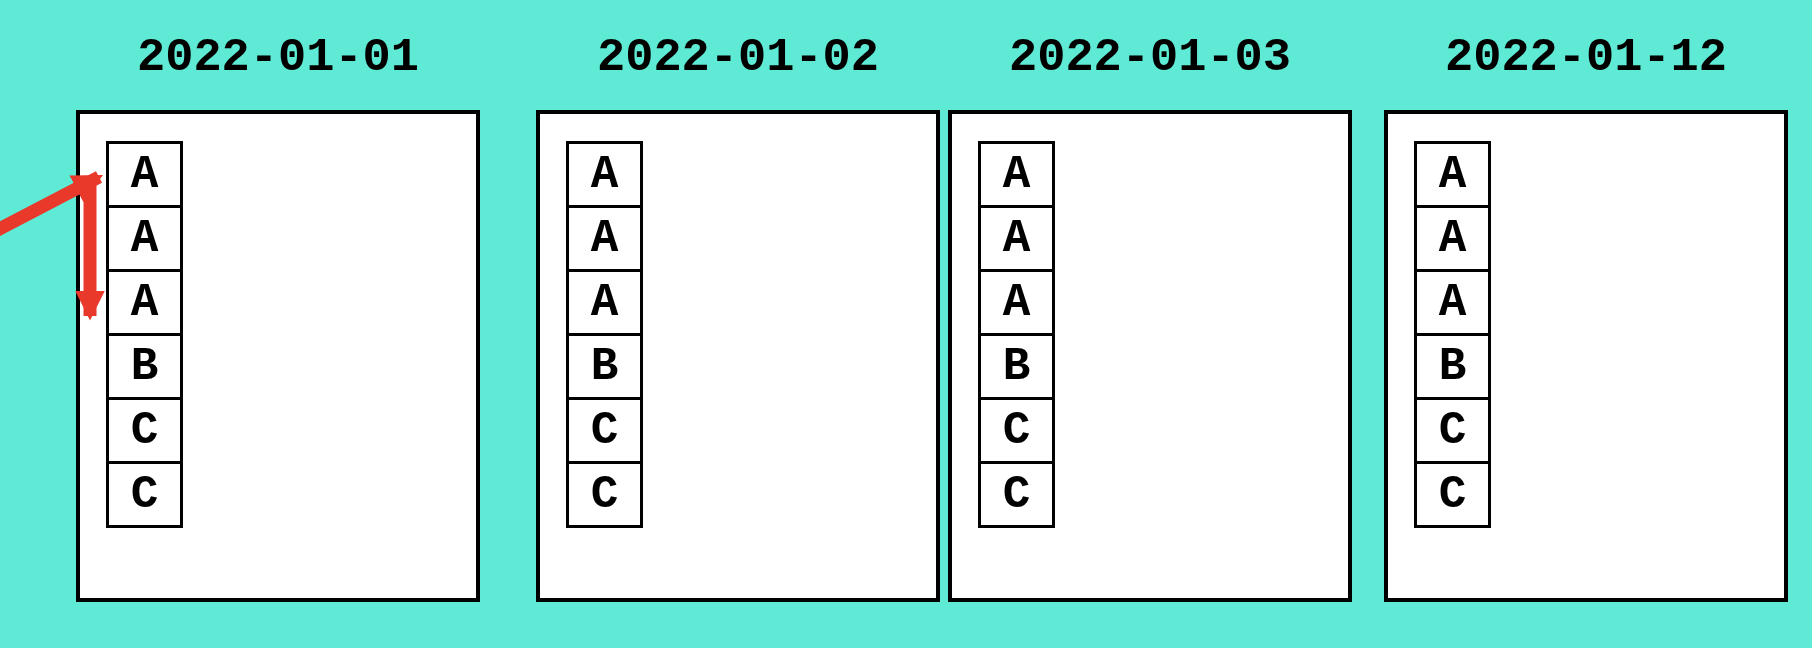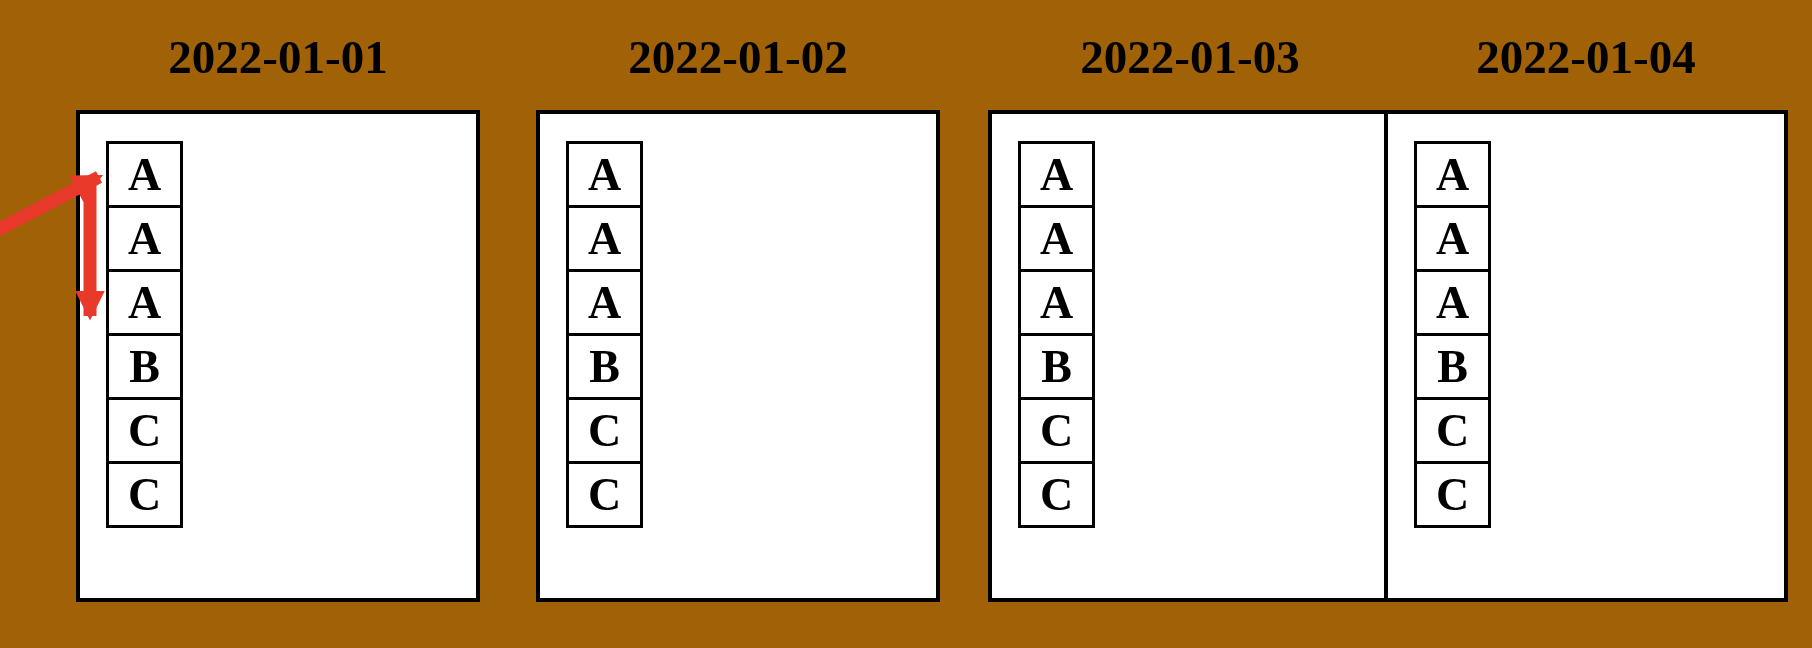--- a/index.html
+++ b/index.html
@@ -4,33 +4,33 @@
 <style>
   html, body {
     margin: 0;
     padding: 0;
     background: #ffffff;
   }
   #canvas {
     position: relative;
     width: 1812px;
     height: 648px;
-    background: #a16207;
+    background: #5eead4;
     overflow: hidden;
-    font-family: Liberation Serif, serif;
+    font-family: Liberation Mono, monospace;
   }
   .panel-group {
     position: absolute;
     top: 0;
     width: 404px;
     height: 648px;
   }
   .panel-group:nth-of-type(1) { left: 76px;  }
   .panel-group:nth-of-type(2) { left: 536px; }
-  .panel-group:nth-of-type(3) { left: 988px; }
+  .panel-group:nth-of-type(3) { left: 948px; }
   .panel-group:nth-of-type(4) { left: 1384px; }
 
   .panel-title {
     position: absolute;
     top: 32px;
     left: 0;
     width: 100%;
     text-align: center;
     font-size: 47px;
     font-weight: 700;
@@ -121,21 +121,21 @@
         <div class="stack-cell">A</div>
         <div class="stack-cell">A</div>
         <div class="stack-cell">B</div>
         <div class="stack-cell">C</div>
         <div class="stack-cell">C</div>
       </div>
     </div>
   </div>
 
   <div class="panel-group">
-    <div class="panel-title">2022-01-04</div>
+    <div class="panel-title">2022-01-12</div>
     <div class="panel-box">
       <div class="cell-stack">
         <div class="stack-cell">A</div>
         <div class="stack-cell">A</div>
         <div class="stack-cell">A</div>
         <div class="stack-cell">B</div>
         <div class="stack-cell">C</div>
         <div class="stack-cell">C</div>
       </div>
     </div>

